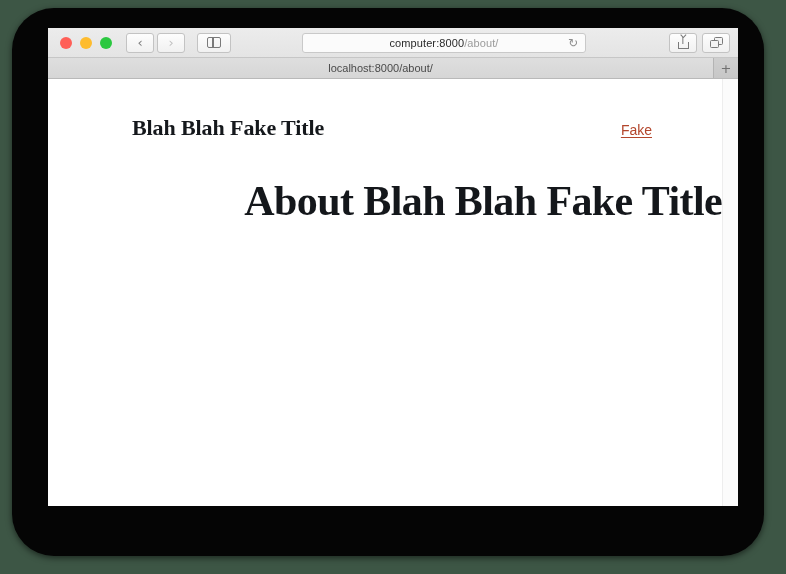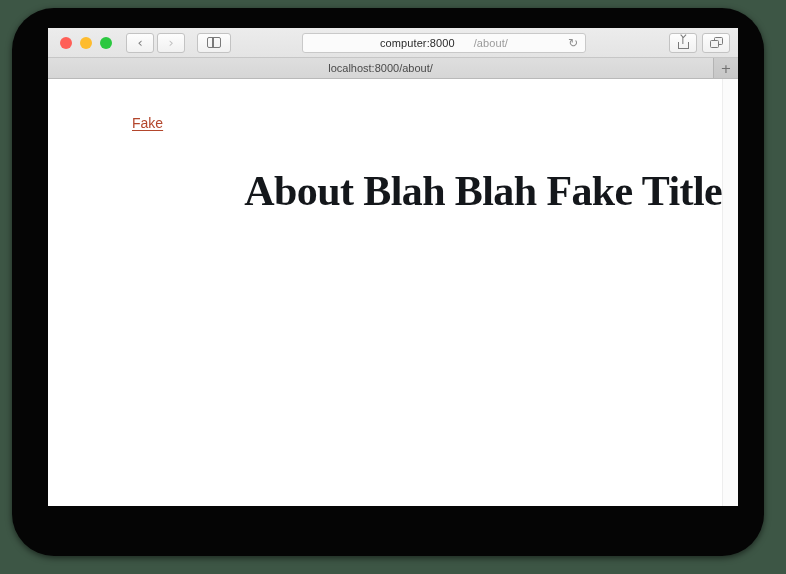--- a/index.html
+++ b/index.html
@@ -127,21 +127,21 @@
     justify-content: center;
     position: relative;
     box-sizing: border-box;
   }
   .urltext {
     font-size: 11px;
     color: #2a2a2a;
     letter-spacing: 0.1px;
     white-space: nowrap;
   }
-  .urltext .path { color: #9b9b9b; padding-left: 19px; }
+  .urltext .path { color: #9b9b9b; }
   .reload {
     position: absolute;
     right: 7px;
     top: 50%;
     transform: translateY(-50%);
     color: #8e8e8e;
     font-size: 12px;
     line-height: 1;
     font-family: "DejaVu Sans", sans-serif;
   }
@@ -348,20 +348,21 @@
 
   <div class="tabbar">
     <div class="tabbar-title">localhost:8000/about/</div>
     <div class="newtab">+</div>
   </div>
 
   <div class="viewport">
     <div class="page">
 
       <div class="site-header">
+        <div class="site-title">Blah Blah Fake Title</div>
         <a class="nav-link" href="#">Fake</a>
       </div>
 
       <h1 class="page-heading">About Blah Blah Fake Title</h1>
 
     </div>
     <div class="scroll-gutter"></div>
   </div>
 
 </div>

